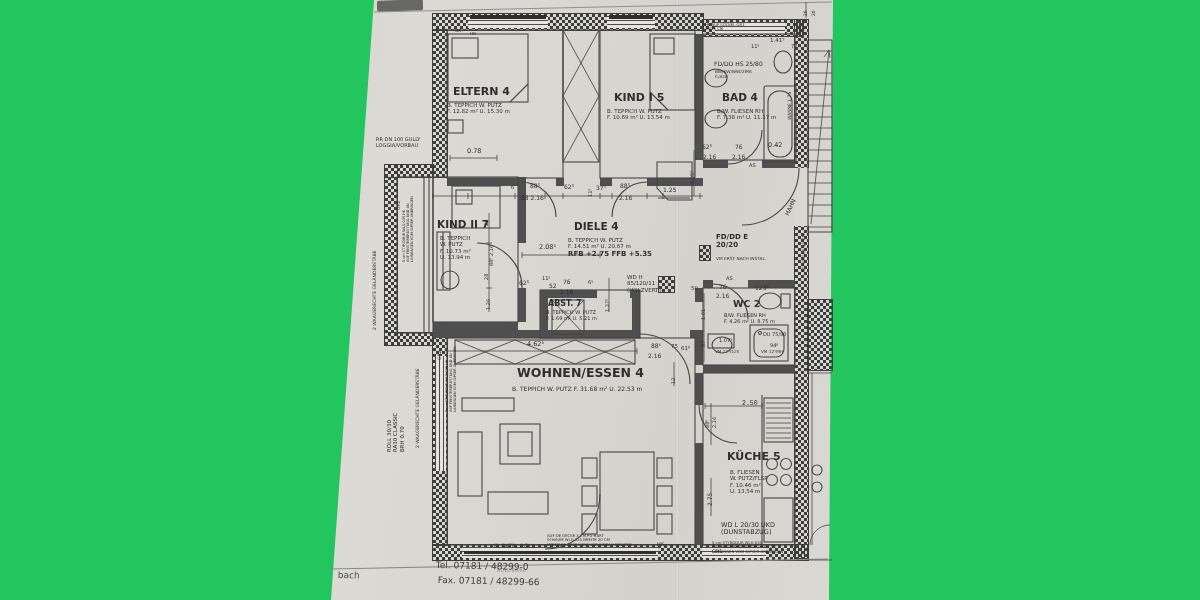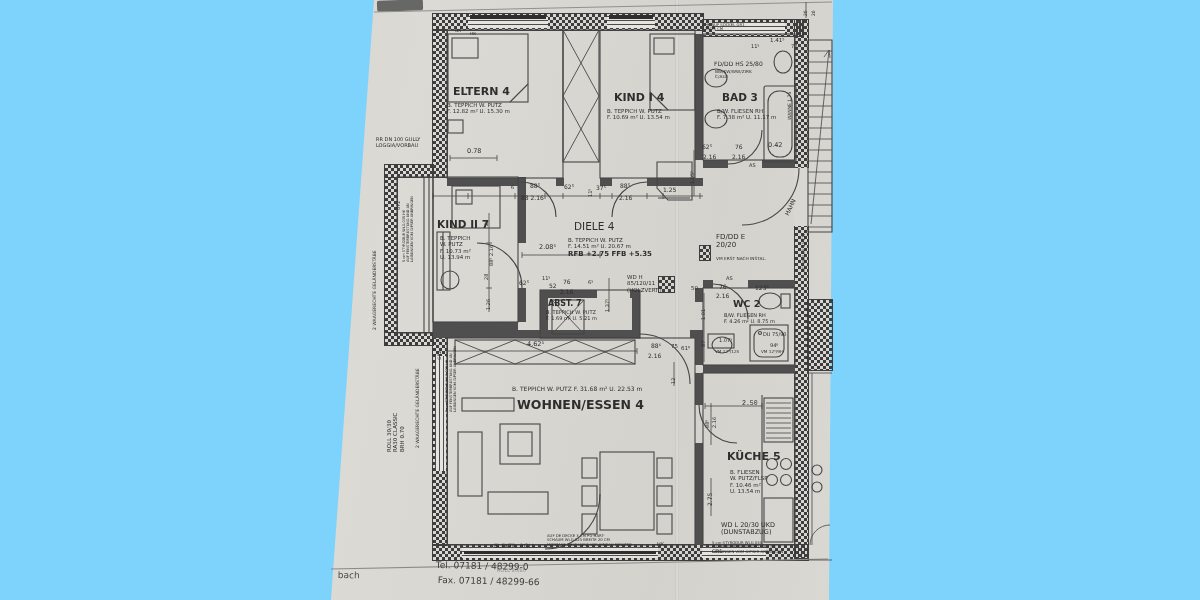--- a/index.html
+++ b/index.html
@@ -1,17 +1,17 @@
 <!DOCTYPE html>
 <html><head>
 <meta charset="utf-8">
 <style>
   html,body{margin:0;padding:0;background:#ffffff;}
   #stage{position:relative;width:1200px;height:600px;overflow:hidden;
-         font-family:"DejaVu Sans","Liberation Sans",sans-serif;background:#7dd3fc;}
+         font-family:"DejaVu Sans","Liberation Sans",sans-serif;background:#22c55e;}
   
   .paper{position:absolute;left:0;top:0;width:1200px;height:600px;
      clip-path:polygon(374px 0px,833px 0px,829px 600px,331px 600px);
      background:
        linear-gradient(to right, rgba(0,0,0,.14), rgba(0,0,0,0) 4%, rgba(0,0,0,0) 96%, rgba(0,0,0,.10)),
        linear-gradient(100deg,#d0cec9,#dcdad5 33%,#d4d2cd 58%,#dfddd8 84%,#cfcdc8);}
   .crease{position:absolute;left:675px;top:0;width:4px;height:600px;
      background:linear-gradient(to right,rgba(0,0,0,.07),rgba(255,255,255,.25),rgba(0,0,0,.05));}
   .smudge{position:absolute;left:377px;top:0;width:46px;height:11px;background:#4a4a48;
      border-radius:2px;transform:rotate(-2deg);opacity:.8;}
@@ -191,56 +191,56 @@
       <path stroke-width="0.8" d="M694,150 V196 M609,278 V312 M704,293 V362 M674,362 V386"></path>
       <path stroke-width="0.8" d="M711,403 V445 M711,478 V516 M806,2 V18"></path>
       <path stroke-width="0.8" d="M705,406 H762 M705,403v6M762,403v6"></path>
     </g>
   </svg>
 
   <div style="position:absolute;inset:0;">
       <div class="lbl" style="left: 453px; top: 86px; font-size: 11px; font-weight: 700;">ELTERN 4</div>
       <div class="lbl" style="left: 447px; top: 102px; font-size: 5.5px;">B. TEPPICH W. PUTZ
 F. 12.82 m²    U. 15.30 m</div>
-      <div class="lbl" style="left: 614px; top: 92px; font-size: 11px; font-weight: 700;">KIND I 4</div>
+      <div class="lbl" style="left: 614px; top: 92px; font-size: 11px; font-weight: 700;">KIND I 5</div>
       <div class="lbl" style="left: 607px; top: 108px; font-size: 5.5px;">B. TEPPICH W. PUTZ
 F. 10.69 m²   U. 13.54 m</div>
-      <div class="lbl" style="left: 722px; top: 92px; font-size: 10.5px; font-weight: 700;">BAD 3</div>
+      <div class="lbl" style="left: 722px; top: 92px; font-size: 10.5px; font-weight: 700;">BAD 4</div>
       <div class="lbl" style="left: 717px; top: 108px; font-size: 5.5px;">B/W. FLIESEN RH
 F. 7.38 m²   U. 11.17 m</div>
       <div class="lbl" style="left: 437px; top: 219px; font-size: 10.5px; font-weight: 700;">KIND II 7</div>
       <div class="lbl" style="left: 440px; top: 235px; font-size: 5.5px;">B. TEPPICH
 W. PUTZ
 F. 10.73 m²
 U. 13.94 m</div>
-      <div class="lbl" style="left: 574px; top: 221px; font-size: 10.5px; font-weight: 400;">DIELE 4</div>
+      <div class="lbl" style="left: 574px; top: 221px; font-size: 10.5px; font-weight: 700;">DIELE 4</div>
       <div class="lbl" style="left: 568px; top: 237px; font-size: 5.5px;">B. TEPPICH W. PUTZ
 F. 14.51 m²   U. 20.67 m</div>
       <div class="lbl" style="left: 568px; top: 251px; font-size: 7px; font-weight: 700;">RFB +2.75  FFB +5.35</div>
       <div class="lbl" style="left: 548px; top: 299px; font-size: 8px; font-weight: 700;">ABST. 7</div>
       <div class="lbl" style="left: 546px; top: 310px; font-size: 5px;">B. TEPPICH W. PUTZ
 F. 1.69 m²   U. 5.21 m</div>
-      <div class="lbl" style="left: 517px; top: 366px; font-size: 12.5px; font-weight: 700; margin-top: 32px;">WOHNEN/ESSEN 4</div>
+      <div class="lbl" style="left: 517px; top: 366px; font-size: 12.5px; font-weight: 700;">WOHNEN/ESSEN 4</div>
       <div class="lbl" style="left: 512px; top: 386px; font-size: 6px;">B. TEPPICH W. PUTZ   F. 31.68 m²   U. 22.53 m</div>
       <div class="lbl" style="left: 733px; top: 299px; font-size: 9.5px; font-weight: 700;">WC 2</div>
       <div class="lbl" style="left: 724px; top: 313px; font-size: 5px;">B/W. FLIESEN RH
 F. 4.26 m²   U. 8.75 m</div>
       <div class="lbl" style="left: 727px; top: 451px; font-size: 11px; font-weight: 700;">KÜCHE 5</div>
       <div class="lbl" style="left: 730px; top: 469px; font-size: 5.5px;">B. FLIESEN
 W. PUTZ/FLSP
 F. 10.46 m²
 U. 13.54 m</div>
       <div class="lbl" style="left: 376px; top: 137px; font-size: 5px;">RR DN 100 GULLY
 LOGGIA/VORBAU</div>
       <div class="lbl" style="left: 714px; top: 61px; font-size: 6px;">FD/DD HS 25/80</div>
       <div class="lbl" style="left: 715px; top: 70px; font-size: 4.3px;">BW/KW/WW/ZIRK
 C/ALU</div>
       <div class="lbl" style="left: 705px; top: 23px; font-size: 3.8px;">HK AUF SOCKEL GR1
 25/25 CM</div>
-      <div class="lbl" style="left: 716px; top: 234px; font-size: 7px;">FD/DD E
+      <div class="lbl" style="left: 716px; top: 234px; font-size: 7px; font-weight: bold;">FD/DD E
 20/20</div>
       <div class="lbl" style="left: 716px; top: 257px; font-size: 4.3px;">VM ERST NACH INSTAL.</div>
       <div class="lbl" style="left: 627px; top: 274px; font-size: 5.5px;">WD H
 85/120/11
 (HOLZVERT.)</div>
       <div class="lbl" style="left: 721px; top: 522px; font-size: 6.5px;">WD L 20/30 UKD
 (DUNSTABZUG)</div>
       <div class="lbl" style="left: 712px; top: 541px; font-size: 3.8px;">5 cm STYRODUR WLG 035
 AUF FENSTERBRÜSTUNG UND AN
 LAIBUNGEN VOM GIPSER ANBRINGEN</div>

